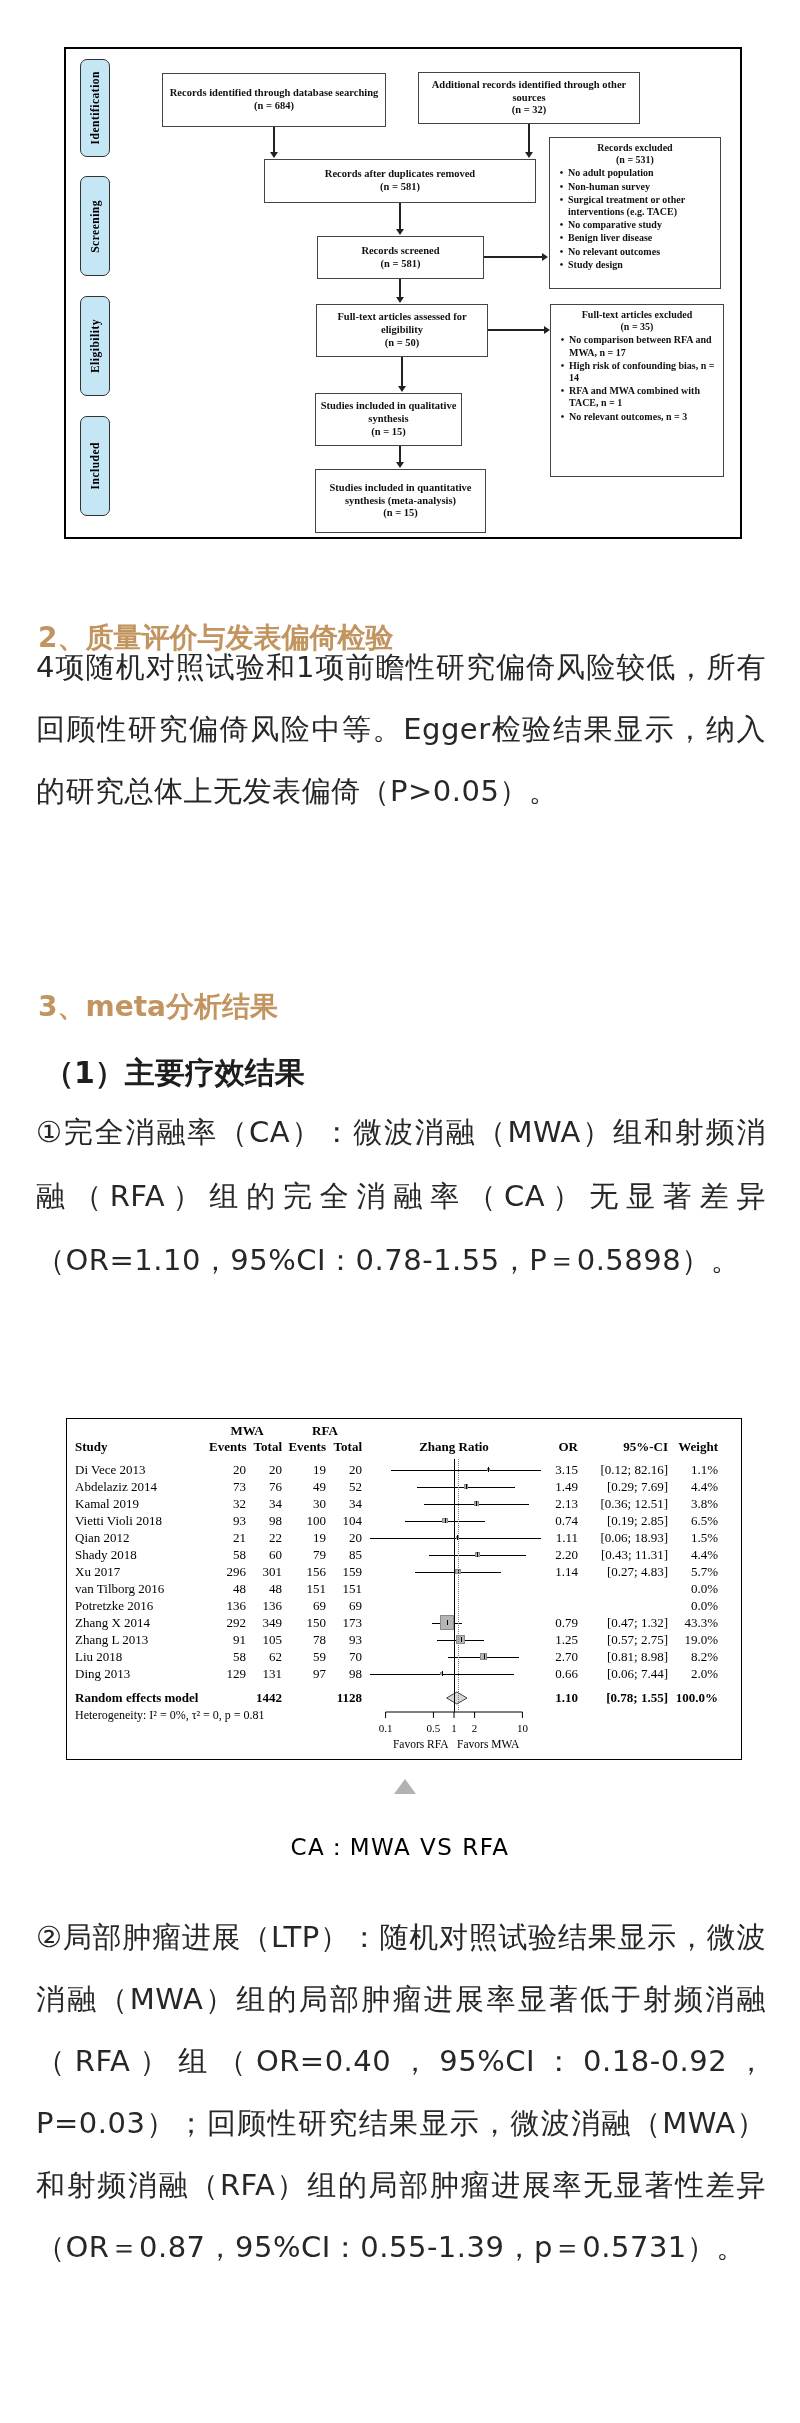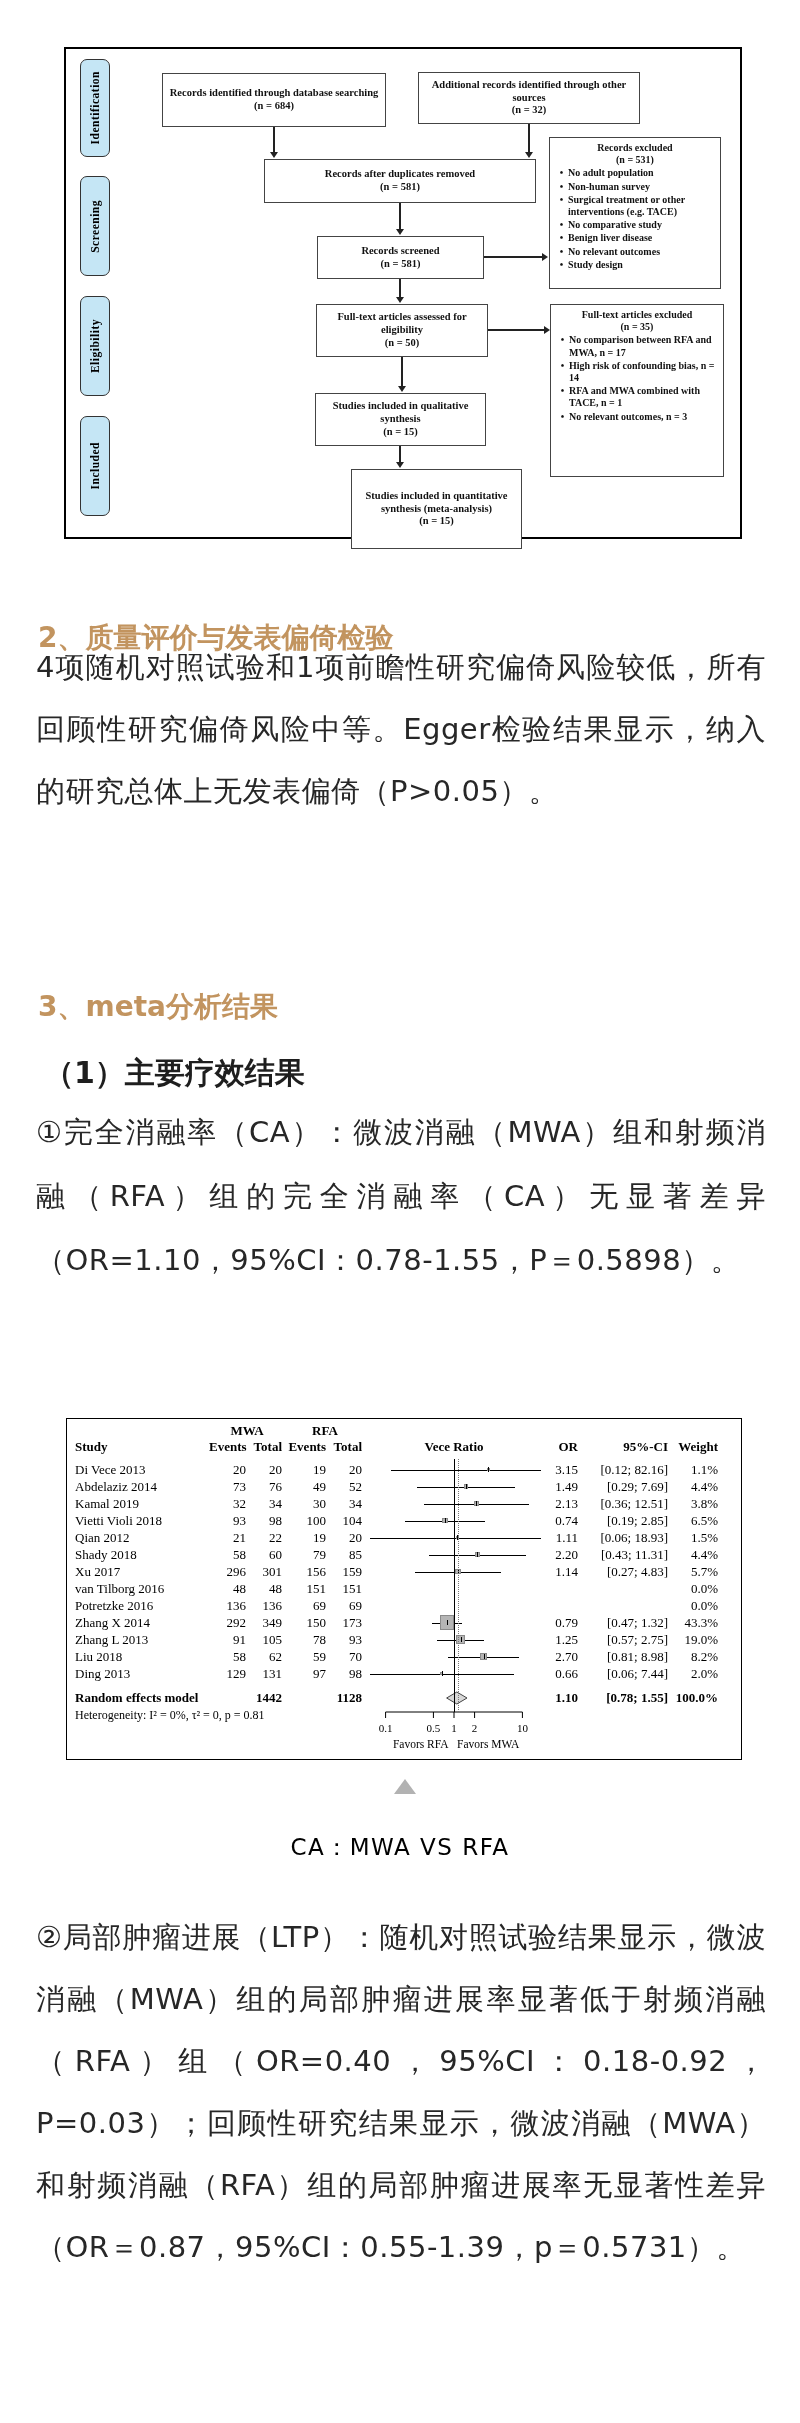--- a/index.html
+++ b/index.html
@@ -108,25 +108,25 @@
     <span>(n = 581)</span>
   </div>
   <div class="pbox" style="left:251px;top:187px;width:167px;height:43px;">
     <span>Records screened</span>
     <span>(n = 581)</span>
   </div>
   <div class="pbox" style="left:250px;top:255px;width:172px;height:53px;">
     <span>Full-text articles assessed for eligibility</span>
     <span>(n = 50)</span>
   </div>
-  <div class="pbox" style="left:249px;top:344px;width:171px;height:53px;">
+  <div class="pbox" style="left:249px;top:344px;width:147px;height:53px;">
     <span>Studies included in qualitative synthesis</span>
     <span>(n = 15)</span>
   </div>
-  <div class="pbox" style="left:249px;top:420px;width:171px;height:80px;margin-left:36px;">
+  <div class="pbox" style="left:249px;top:420px;width:171px;height:64px;">
     <span>Studies included in quantitative synthesis (meta-analysis)</span>
     <span>(n = 15)</span>
   </div>
 
   <div class="pbox-list" style="left:483px;top:88px;width:172px;height:152px;">
     <div class="ttl">Records excluded</div>
     <div class="ttl">(n = 531)</div>
     <div>
         <div class="bullet">
           <span class="mk">•</span>
@@ -216,21 +216,21 @@
         <div></div>
         <div></div>
         <div></div>
     </div>
     <div class="fgrid fhead2">
       <div class="c-study">Study</div>
       <div class="c-num">Events</div>
       <div class="c-num">Total</div>
       <div class="c-num">Events</div>
       <div class="c-num">Total</div>
-      <div class="c-ctr">Vece Ratio</div>
+      <div class="c-ctr">Zhang Ratio</div>
       <div class="c-num">OR</div>
       <div class="c-num">95%-CI</div>
       <div class="c-num">Weight</div>
     </div>
     <div class="fblank"></div>
     <div id="forest-rows">
         <div class="fgrid frow">
           <div class="c-study">Di Vece 2013</div>
           <div class="c-num">20</div>
           <div class="c-num">20</div>

